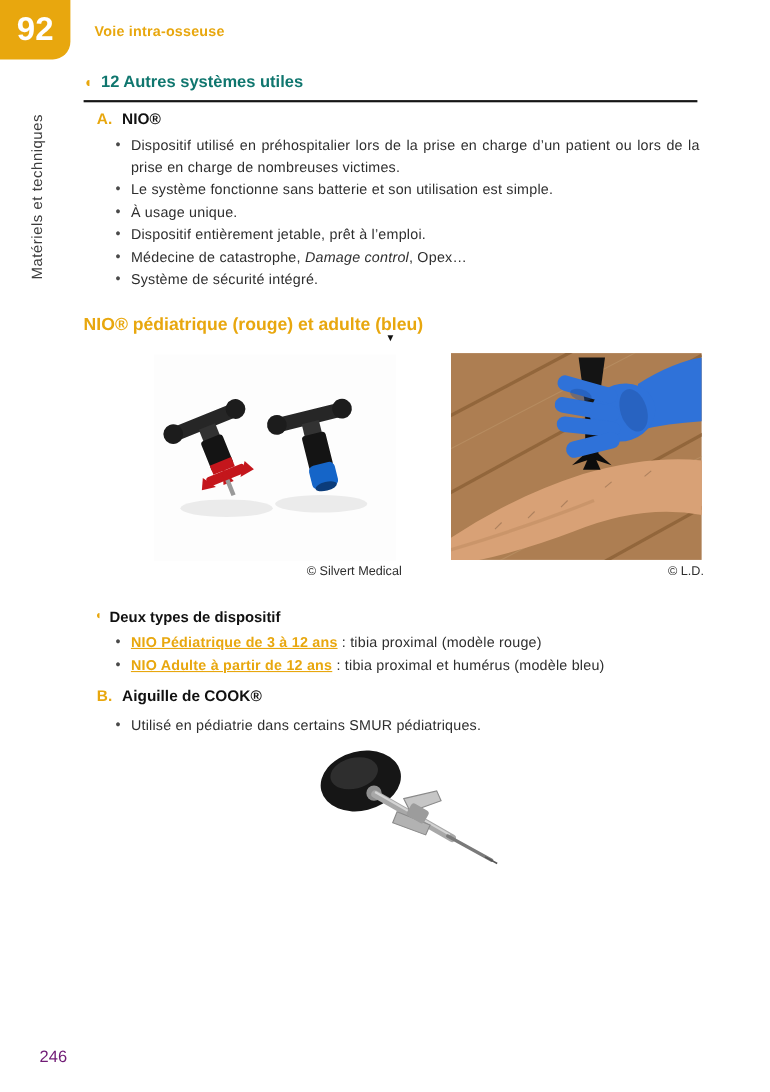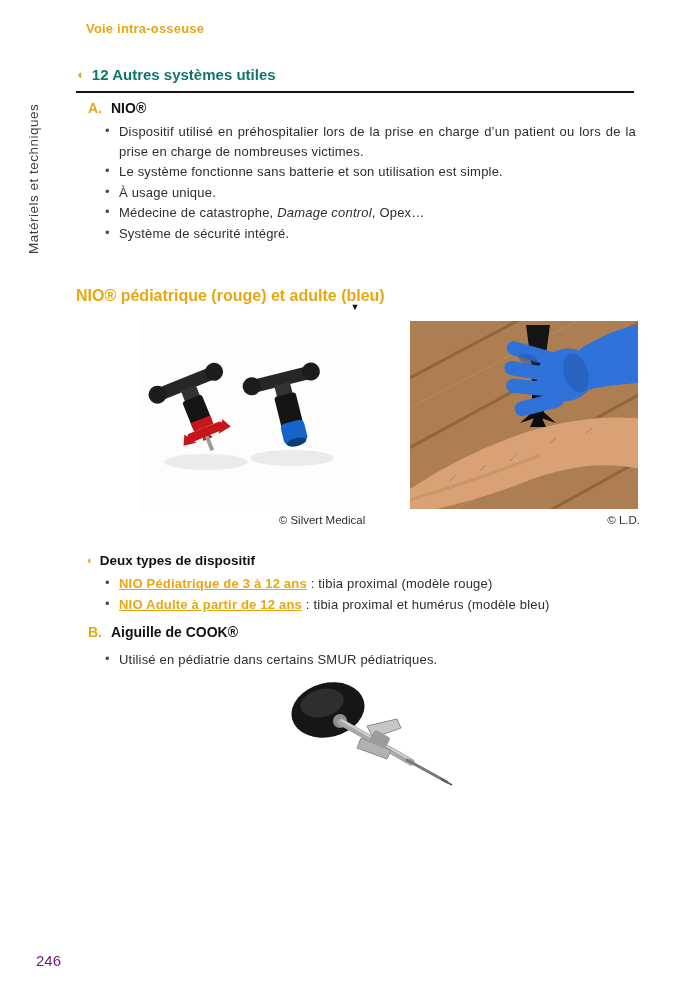--- a/index.html
+++ b/index.html
@@ -64,39 +64,43 @@
     font-weight:bold; font-size:13.5px; color:#111;
   }
   .cook-photo { position:absolute; left:283px; top:676px; width:178px; height:118px; }
   .page-number { position:absolute; left:36px; top:952px; font-size:15px; color:#701a75; }
 </style>
 </head>
 <body>
 
 <div class="page">
 
+  <div class="chapter-box">
+    <span>92</span>
+  </div>
 
   <div class="chapter-title">Voie intra-osseuse</div>
 
   <div class="side-label">Matériels et techniques</div>
 
   <div class="section-head">
     <span class="accent-mark">◖</span>
     <span class="section-title">12 Autres systèmes utiles</span>
   </div>
 
   <div class="sub-head" style="top:100px;">
     <span class="sub-letter">A.</span>
     <span>NIO®</span>
   </div>
 
   <ul class="bullets" style="top:122px;">
     <li>Dispositif utilisé en préhospitalier lors de la prise en charge d’un patient ou lors de la prise en charge de nombreuses victimes.</li>
     <li>Le système fonctionne sans batterie et son utilisation est simple.</li>
     <li>À usage unique.</li>
+    <li>Dispositif entièrement jetable, prêt à l’emploi.</li>
     <li><span>Médecine de catastrophe, </span><span class="italic">Damage control</span><span>, Opex…</span></li>
     <li>Système de sécurité intégré.</li>
   </ul>
 
   <div class="fig-caption">NIO® pédiatrique (rouge) et adulte (bleu)</div>
   <div class="fig-arrow">▼</div>
 
   <div class="photo-left">
     <svg viewBox="0 0 220 188" xmlns="http://www.w3.org/2000/svg">
       <rect width="220" height="188" fill="#fdfdfd"></rect>

